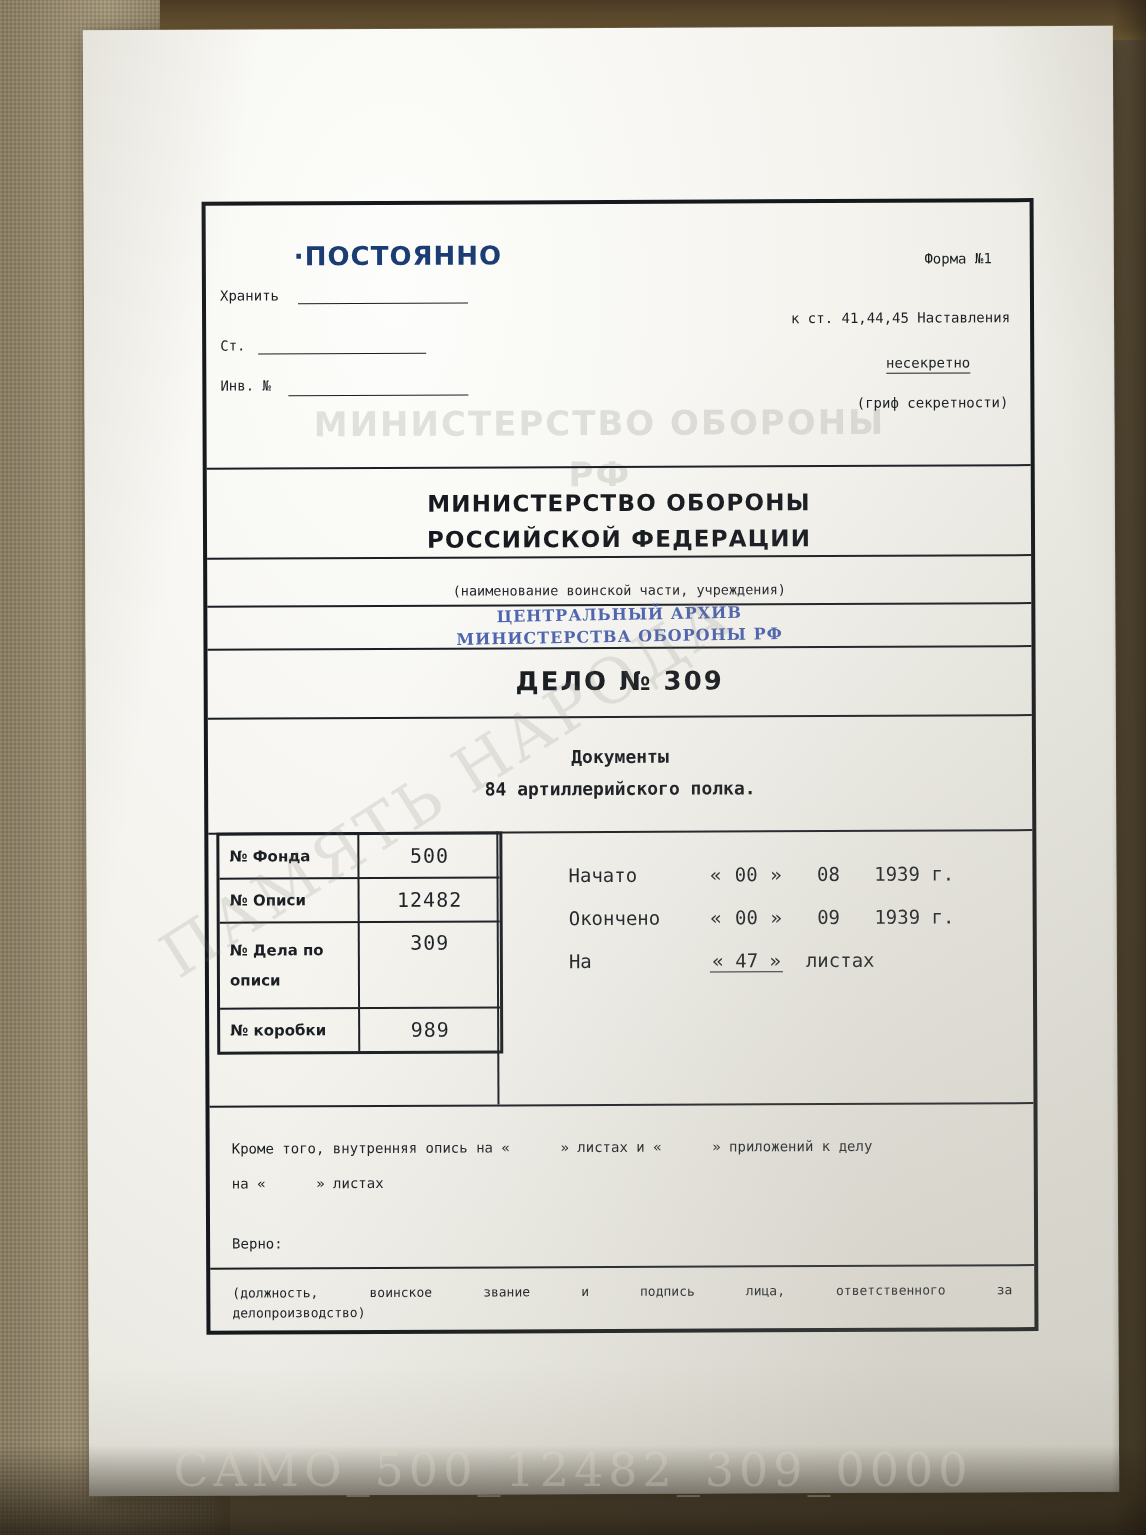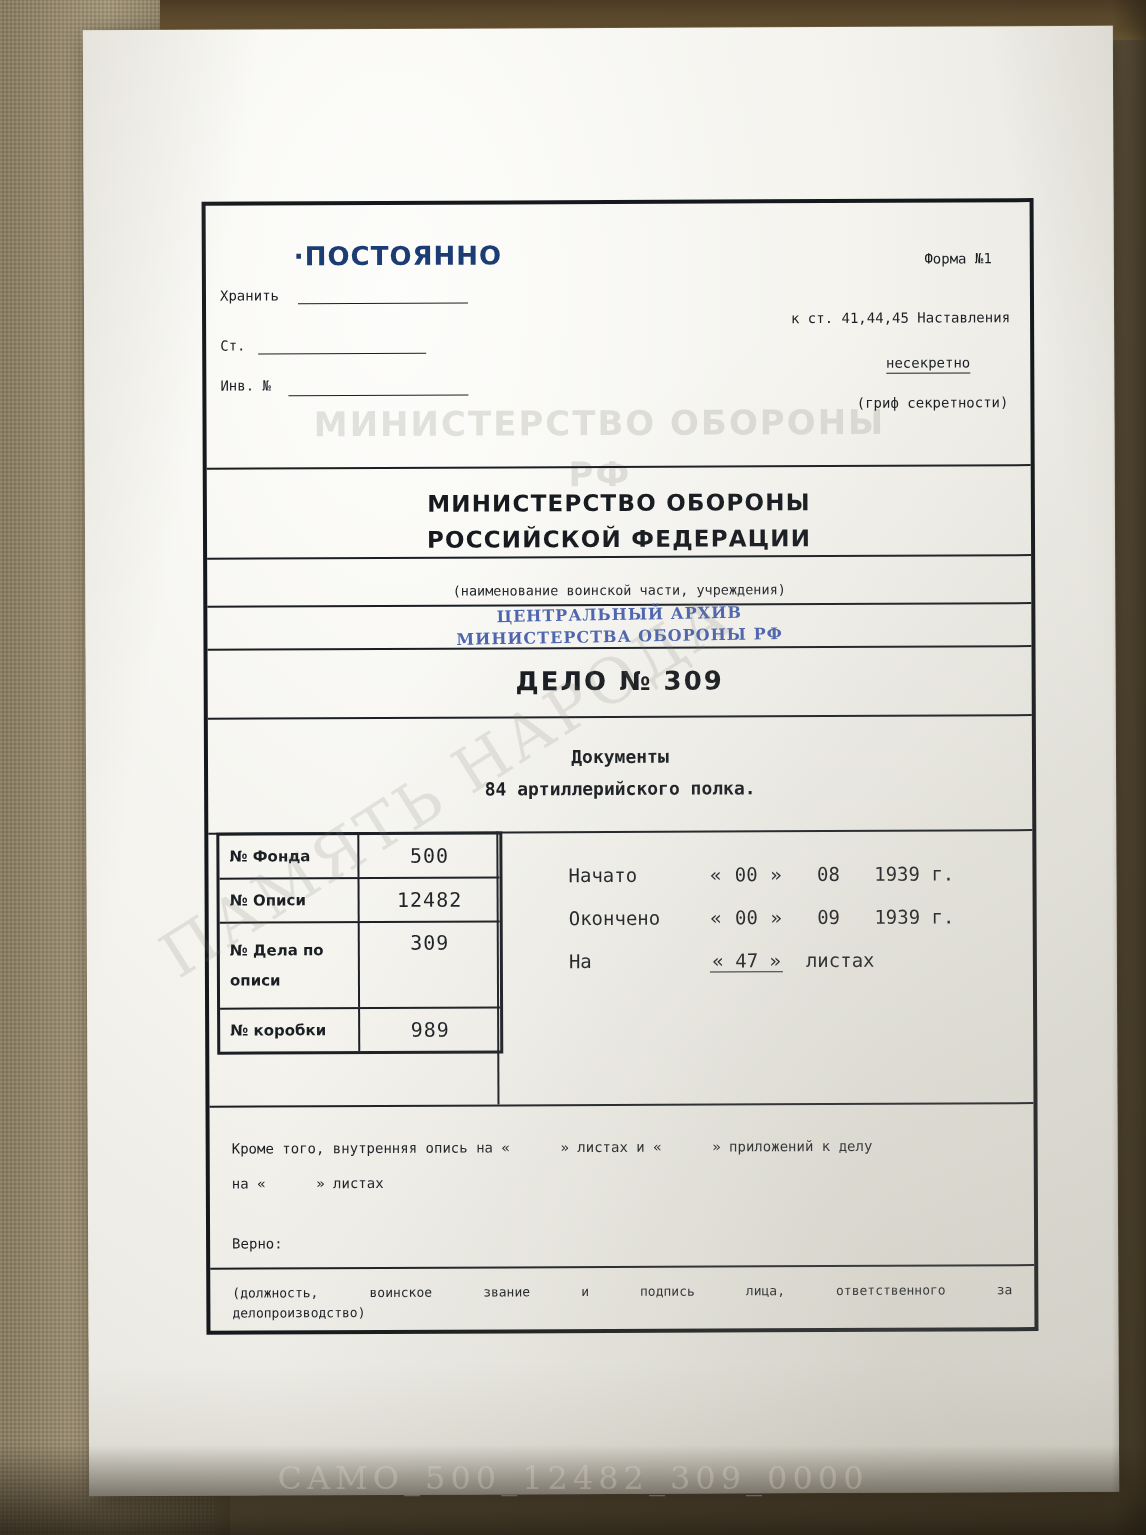--- a/index.html
+++ b/index.html
@@ -101,21 +101,21 @@
     transform: rotate(-32deg);
     letter-spacing: 4px;
     pointer-events: none;
     white-space: nowrap;
   }
   .watermark-bottom {
     position: absolute;
     left: 0; bottom: 38px; width: 1146px;
     text-align: center;
     font-family: "DejaVu Serif", serif;
-    font-size: 32px;
+    font-size: 46px;
     letter-spacing: 5px;
     color: rgba(225,220,205,0.30);
     pointer-events: none;
   }
 
   
   .form {
     position: absolute;
     left: 118px;
     top: 172px;

